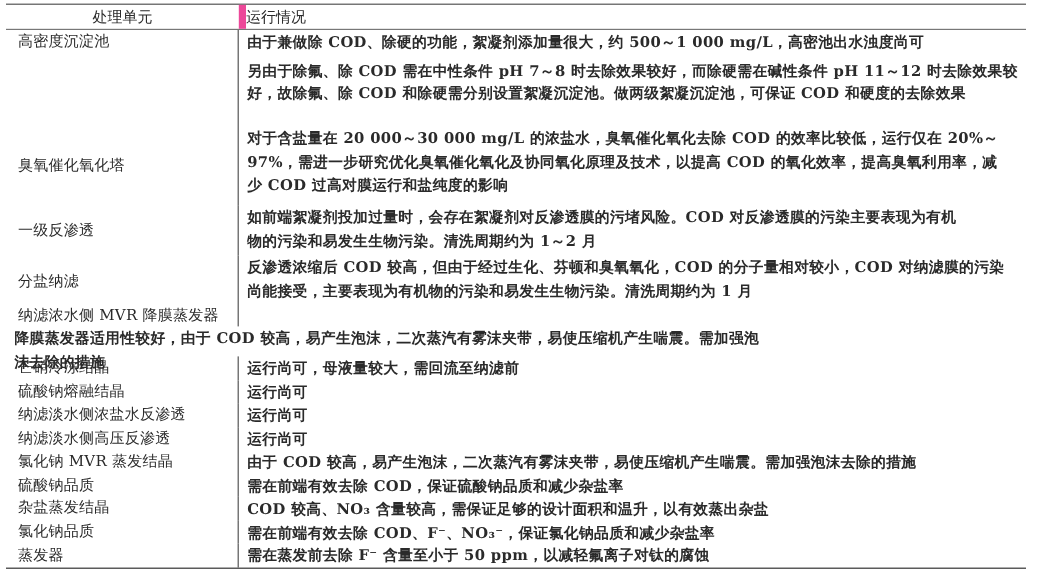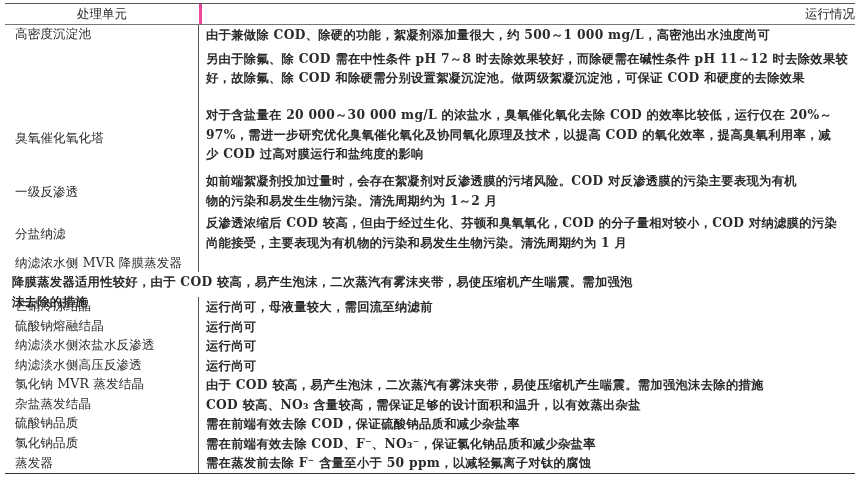--- a/index.html
+++ b/index.html
@@ -23,28 +23,28 @@
     border-top: 1.5px solid #555;
     border-bottom: 1.5px solid #333;
   }
   .hdr {
     display: flex;
     height: 20px;
     border-bottom: 1px solid #777;
   }
   .hdr .c1 {
     width: 194px;
-    border-right: 3px solid #ec4899;
+    border-right: 6px solid #ec4899;
     text-align: center;
     font-size: 12.5px;
     line-height: 20px;
   }
   .hdr .c2 {
     flex: 1;
-    text-align: right;
+    text-align: left;
     font-size: 12.5px;
     line-height: 20px;
   }
   .body {
     position: relative;
   }
   .row {
     display: flex;
   }
   .row .c1 {
@@ -151,29 +151,29 @@
         <span class="line">运行尚可</span>
       </div>
     </div>
     <div class="row" style="height:19.5px;">
       <div class="c1">氯化钠 MVR 蒸发结晶</div>
       <div class="c2">
         <span class="line">由于 COD 较高，易产生泡沫，二次蒸汽有雾沫夹带，易使压缩机产生喘震。需加强泡沫去除的措施</span>
       </div>
     </div>
     <div class="row" style="height:19.5px;">
+      <div class="c1">硫酸钠品质</div>
+      <div class="c2">
+        <span class="line">需在前端有效去除 COD，保证硫酸钠品质和减少杂盐率</span>
+      </div>
+    </div>
+    <div class="row" style="height:19.5px;">
       <div class="c1">杂盐蒸发结晶</div>
       <div class="c2">
         <span class="line">COD 较高、NO₃ 含量较高，需保证足够的设计面积和温升，以有效蒸出杂盐</span>
-      </div>
-    </div>
-    <div class="row" style="height:19.5px;">
-      <div class="c1">硫酸钠品质</div>
-      <div class="c2">
-        <span class="line">需在前端有效去除 COD，保证硫酸钠品质和减少杂盐率</span>
       </div>
     </div>
     <div class="row" style="height:19.5px;">
       <div class="c1">氯化钠品质</div>
       <div class="c2">
         <span class="line">需在前端有效去除 COD、F⁻、NO₃⁻，保证氯化钠品质和减少杂盐率</span>
       </div>
     </div>
     <div class="row" style="height:20px;">
       <div class="c1">蒸发器</div>

